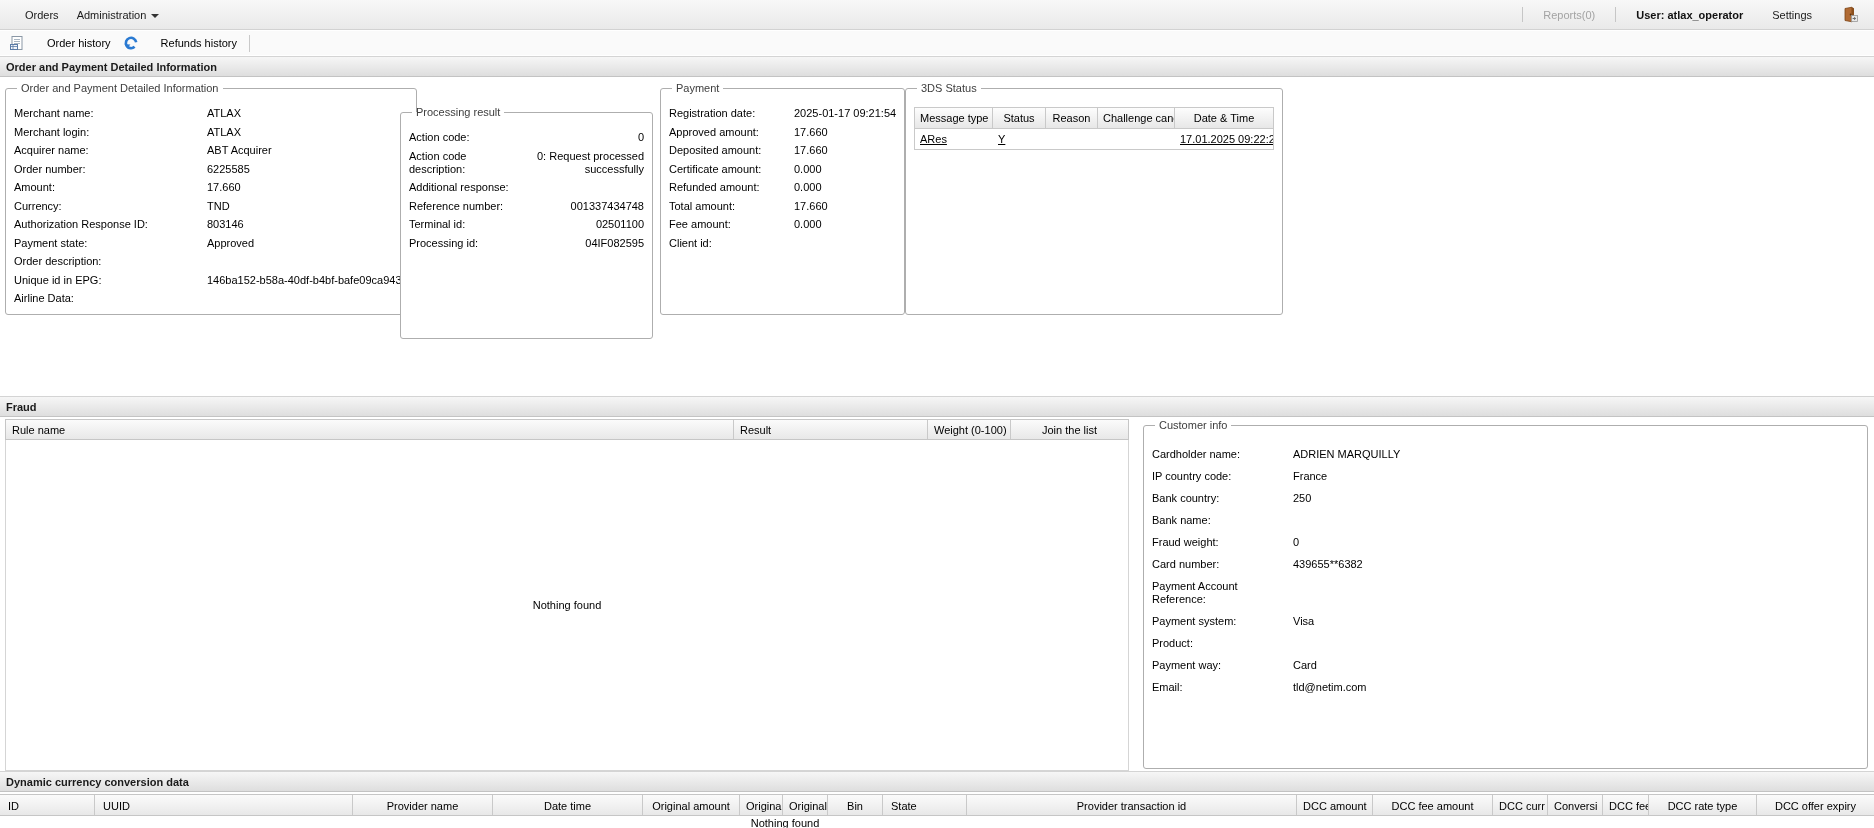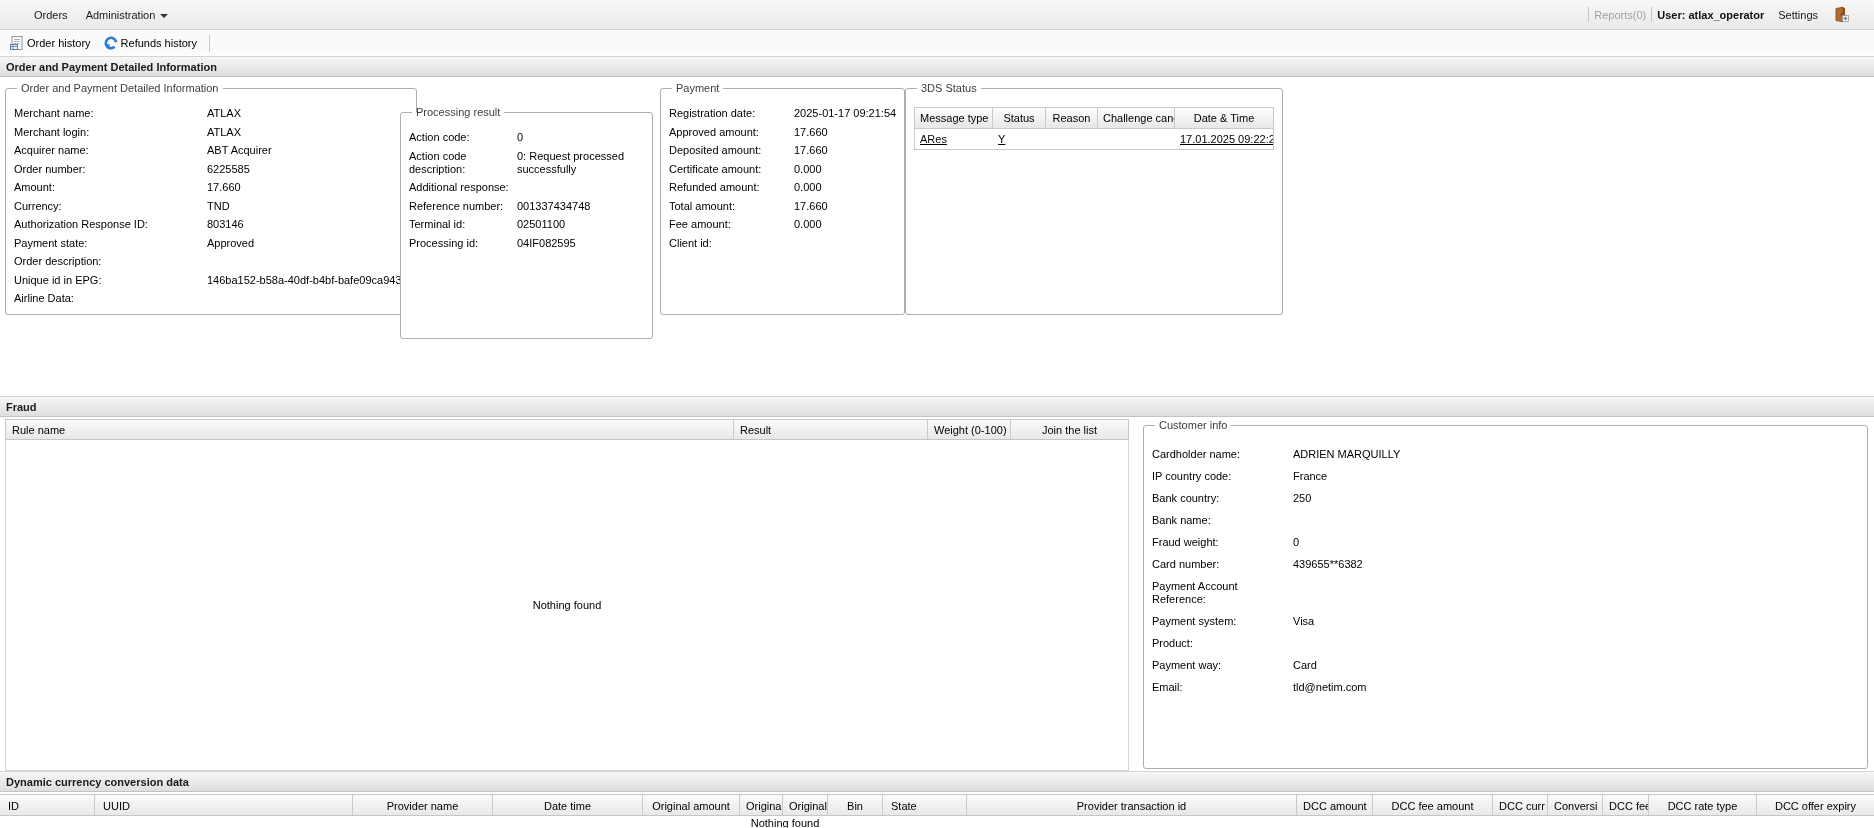--- a/index.html
+++ b/index.html
@@ -17,42 +17,42 @@
     overflow: hidden;
     background: #fff;
   }
 
   
   .menubar {
     position: absolute; top:0; left:0; width:100%; height:30px;
     background: linear-gradient(#f8f8f8, #e9e9e9);
     border-bottom: 1px solid #d2d2d2;
     display:flex; align-items:center; justify-content:space-between;
-    padding: 0 25px;
+    padding: 0 16px;
   }
   .menu-left { display:flex; align-items:center; }
   .menu-item { padding: 4px 9px; cursor: default; color:#1a1a1a; }
   .caret-down {
     display:inline-block; width:0; height:0; margin-left:5px;
     border-left:4px solid transparent; border-right:4px solid transparent;
     border-top:4px solid #333; vertical-align:middle;
   }
-  .menu-right { display:flex; align-items:center; gap:5px; }
+  .menu-right { display:flex; align-items:center; gap:20px; }
   .mr-sep { width:1px; height:15px; background:#c6c6c6; }
   .reports-disabled { color:#a3a3a3; }
   .user-label { font-weight:bold; color:#111; }
   .door-icon { width:17px; height:17px; display:inline-block; }
 
   
   .toolbar {
     position: absolute; top:31px; left:0; width:100%; height:24px;
     background: #fafafa;
     display:flex; align-items:center; padding:0 3px;
   }
-  .tool-btn { display:flex; align-items:center; gap:2px; padding:2px 6px; cursor:default; }
+  .tool-btn { display:flex; align-items:center; gap:22px; padding:2px 6px; cursor:default; }
   .tool-icon { width:16px; height:16px; display:inline-block; }
   .tool-sep { width:1px; height:17px; background:#c9c9c9; margin-left:6px; }
 
   
   .section-bar {
     position:absolute; left:0; width:100%; height:21px;
     background: linear-gradient(#f6f6f6, #dedede);
     border-top:1px solid #d4d4d4; border-bottom:1px solid #c3c3c3;
     font-weight:bold; color:#1a1a1a;
     display:flex; align-items:center; padding:0 6px;
@@ -69,21 +69,21 @@
   legend { padding:0 4px; margin-left:3px; color:#3d3d3d; }
   #fs-order      { left:5px;    top:82px;  width:386px; height:233px; }
   #fs-processing { left:400px;  top:82px;  width:251px; height:233px;margin-top:24px; }
   #fs-payment    { left:660px;  top:82px;  width:237px; height:233px; }
   #fs-3ds        { left:905px;  top:82px;  width:378px; height:233px; }
   #fs-customer   { left:1143px; top:419px; width:725px; height:350px; }
 
   .frows { margin-top:13px; }
   .frow { display:flex; line-height:13px; margin-bottom:5.5px; }
   .flabel { flex-shrink:0; }
-  .fvalue { white-space:nowrap; }
+  .fvalue { white-space:nowrap;text-align:right; }
   #fs-order      .flabel { width:193px; }
   #fs-processing .flabel { width:108px; }
   #fs-processing .fvalue { white-space:normal; width:127px; }
   #fs-payment    .flabel { width:125px; }
   #fs-customer   .frows  { margin-top:17px; }
   #fs-customer   .flabel { width:141px; }
   #fs-customer   .frow   { margin-bottom:9px; }
 
   
   .tds-table { margin-top:13px; border:1px solid #c9c9c9; }

